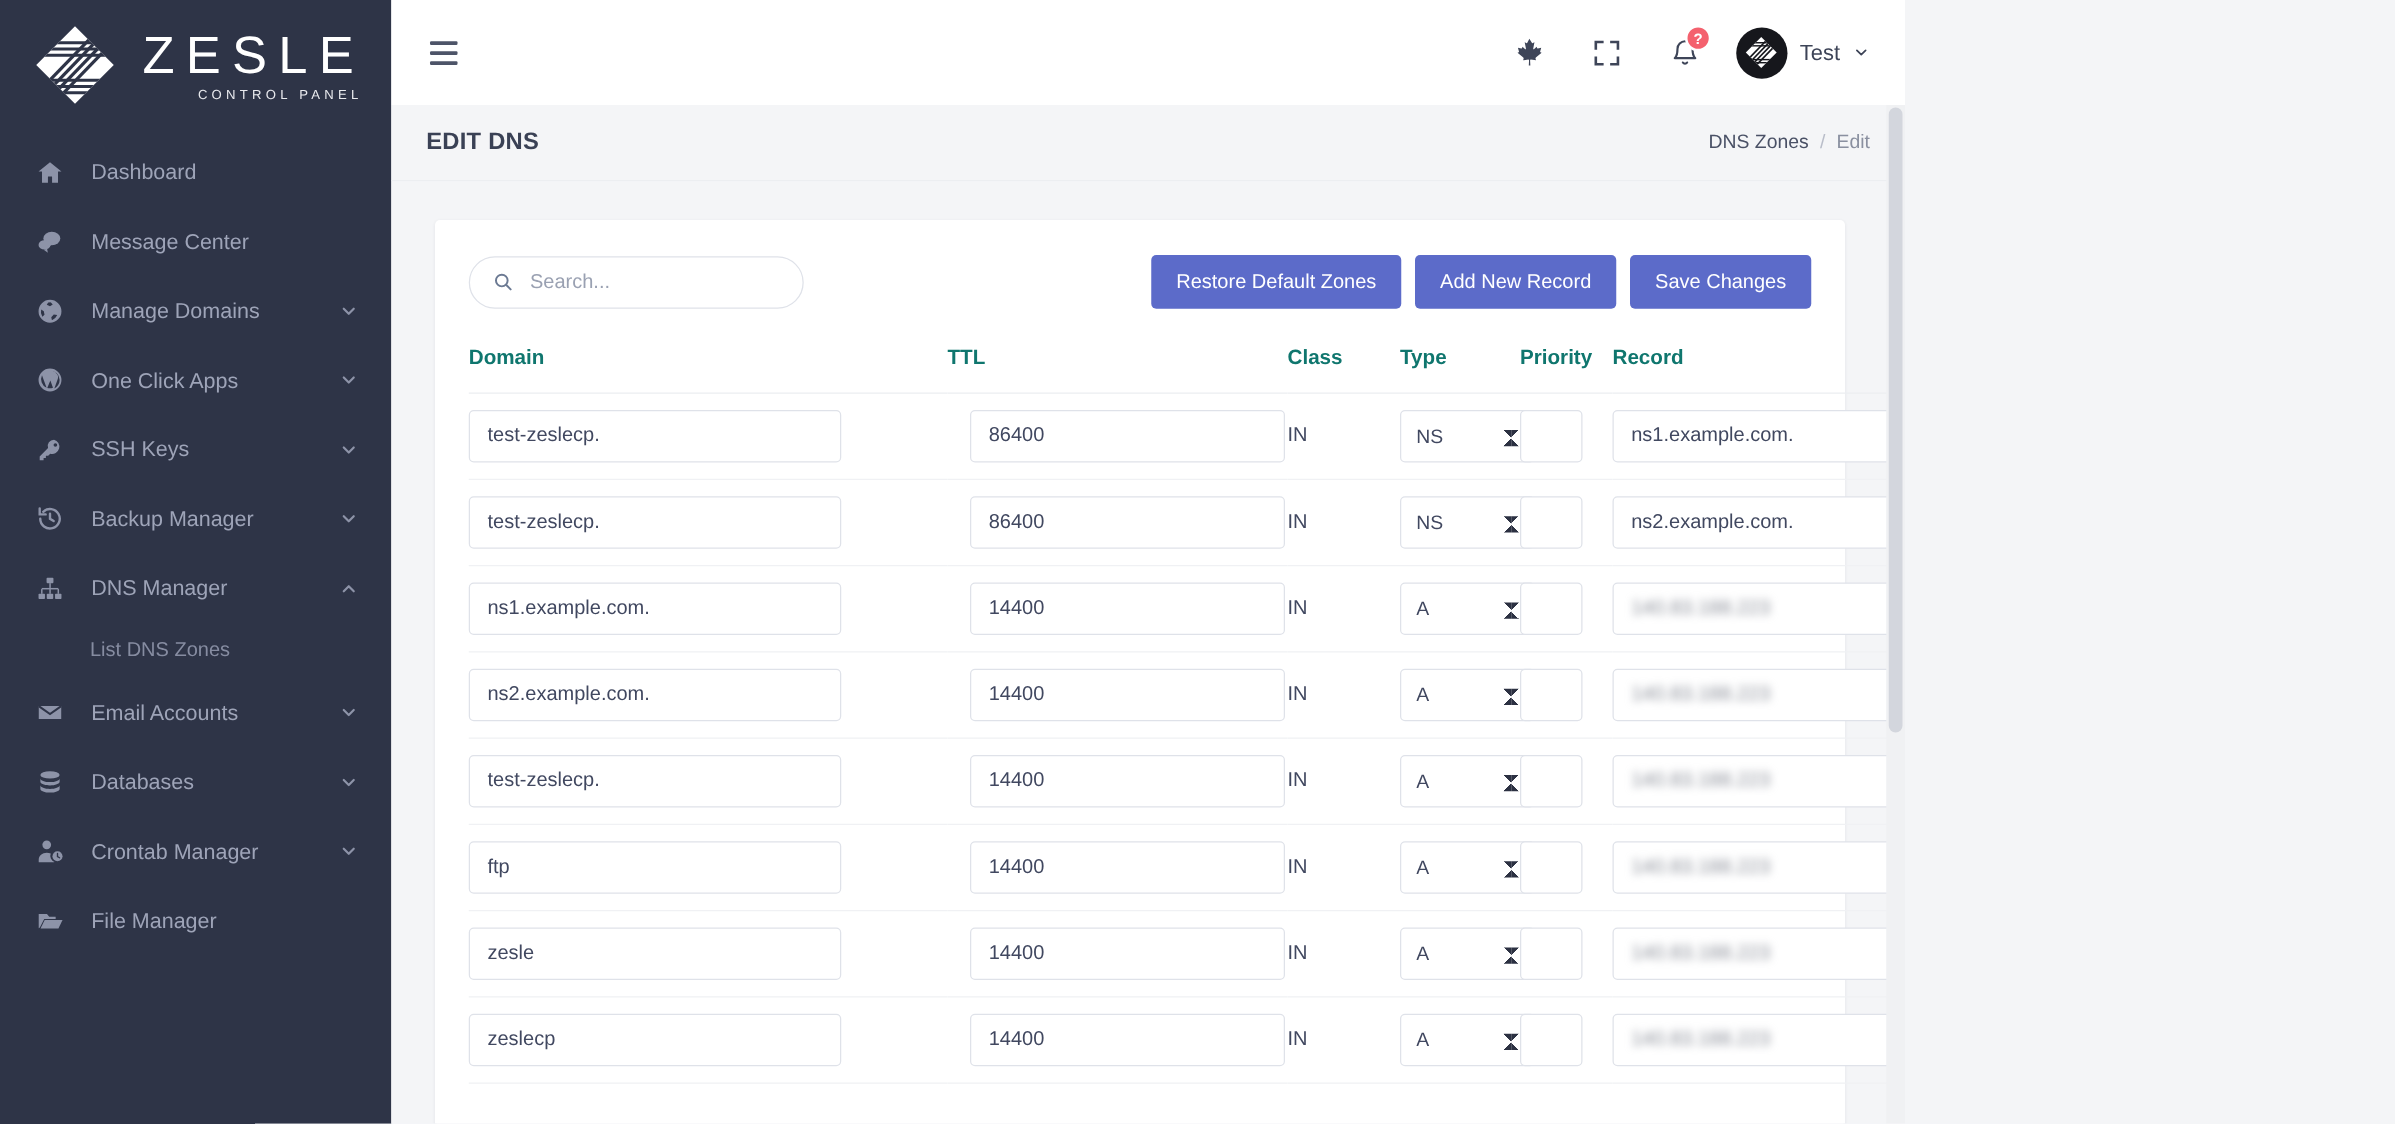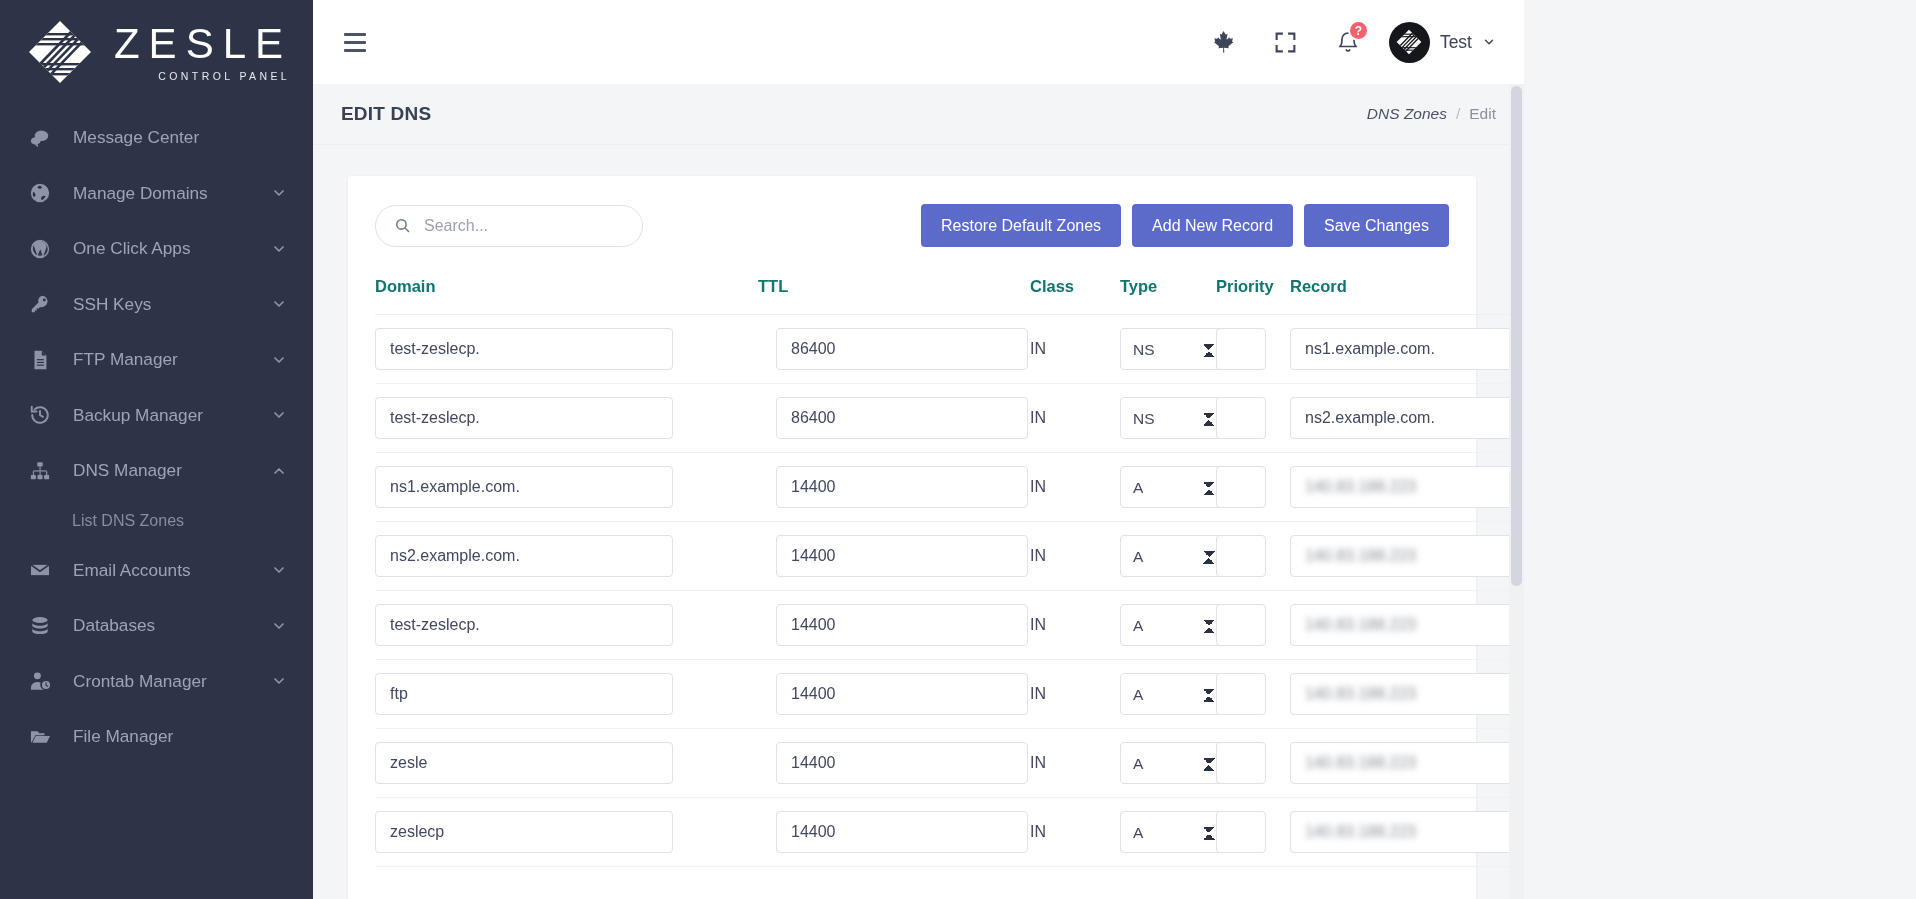--- a/index.html
+++ b/index.html
@@ -103,21 +103,21 @@
     background: #f4f5f7;
     display: flex; align-items: center;
     padding: 0 28px 0 28px;
     border-bottom: 1px solid #eceef1;
   }
   .page-title {
     font-size: 19px; font-weight: bold; color: #3a4155;
     letter-spacing: 0.2px;
   }
   .breadcrumb { margin-left: auto; display: flex; align-items: center; gap: 9px; font-size: 15.5px; }
-  .bc-link { color: #4a5166; cursor: pointer; font-style: italic; }
+  .bc-link { color: #4a5166; cursor: pointer; }
   .bc-sep { color: #b9bdc9; }
   .bc-cur { color: #8a90a0; }
 
   
   .content {
     flex: 1; overflow: hidden;
     padding: 31px 48px 0 35px;
     background: #f4f5f7;
   }
   .card {
@@ -266,20 +266,28 @@
         </span>
         <span class="logo-text">
           <span class="logo-zesle">ZESLE</span>
           <span class="logo-sub">CONTROL PANEL</span>
         </span>
       </div>
     </div>
 
     <nav class="nav">
 
+      <div class="nav-item">
+        <span class="nav-ico">
+          <svg width="22" height="22" viewBox="0 0 24 24" fill="currentColor">
+              <path d="M12 3 L2 11.2 h3 V21 h5.2 v-5.6 h3.6 V21 H19 v-9.8 h3 Z"></path>
+            </svg>
+        </span>
+        <span class="nav-label">Dashboard</span>
+      </div>
 
       <div class="nav-item">
         <span class="nav-ico">
           <svg width="22" height="22" viewBox="0 0 24 24" fill="currentColor">
             <ellipse cx="13.6" cy="9.6" rx="7.4" ry="5.8"></ellipse>
               <path d="M9 14 l-1 5 5-3.2z"></path>
             <ellipse cx="7.2" cy="15.2" rx="5.2" ry="4.1"></ellipse>
               <path d="M9.5 18.6 l.6 3.4 -3.6-2.6z"></path>
           </svg>
         </span>
@@ -322,37 +330,20 @@
           </svg>
         </span>
         <span class="nav-label">SSH Keys</span>
         <span class="nav-chev">
           <svg width="16" height="16" viewBox="0 0 24 24" fill="none" stroke="currentColor" stroke-width="2.6" stroke-linecap="round" stroke-linejoin="round">
               <polyline points="6 9 12 15 18 9"></polyline>
             </svg>
         </span>
       </div>
 
-      <div class="nav-item">
-        <span class="nav-ico">
-          <svg width="22" height="22" viewBox="0 0 24 24" fill="currentColor">
-            <path d="M6 2h8l5 5v15H6z"></path>
-              <path d="M14 2v5h5" fill="#2e3447"></path>
-            <rect x="8.6" y="11" width="7.6" height="1.3" fill="#2e3447"></rect>
-            <rect x="8.6" y="14" width="7.6" height="1.3" fill="#2e3447"></rect>
-            <rect x="8.6" y="17" width="7.6" height="1.3" fill="#2e3447"></rect>
-          </svg>
-        </span>
-        <span class="nav-label">FTP Manager</span>
-        <span class="nav-chev">
-          <svg width="16" height="16" viewBox="0 0 24 24" fill="none" stroke="currentColor" stroke-width="2.6" stroke-linecap="round" stroke-linejoin="round">
-              <polyline points="6 9 12 15 18 9"></polyline>
-            </svg>
-        </span>
-      </div>
 
       <div class="nav-item">
         <span class="nav-ico">
           <svg width="22" height="22" viewBox="0 0 24 24" fill="none" stroke="currentColor" stroke-width="2.1" stroke-linecap="round">
             <path d="M3.5 12a8.5 8.5 0 1 0 2.6-6.1"></path>
               <polyline points="3 3 3 8.2 8.2 8.2"></polyline>
             <path d="M12 7.6V12l3.2 2"></path>
           </svg>
         </span>
         <span class="nav-label">Backup Manager</span>

